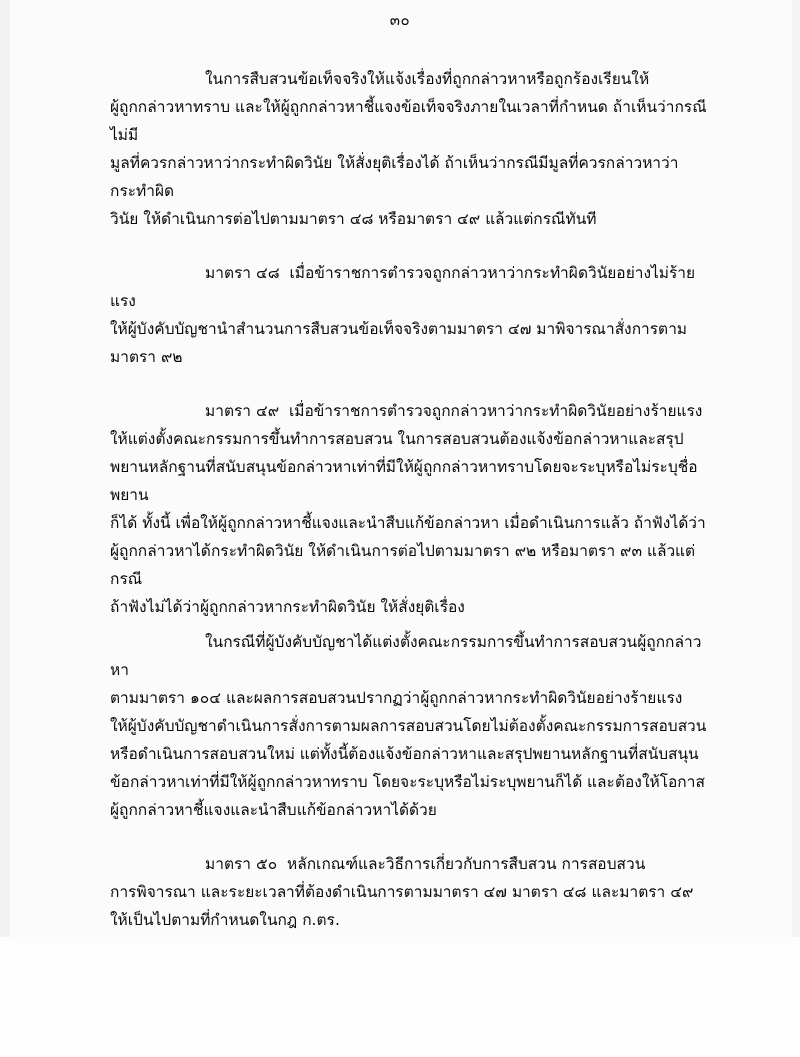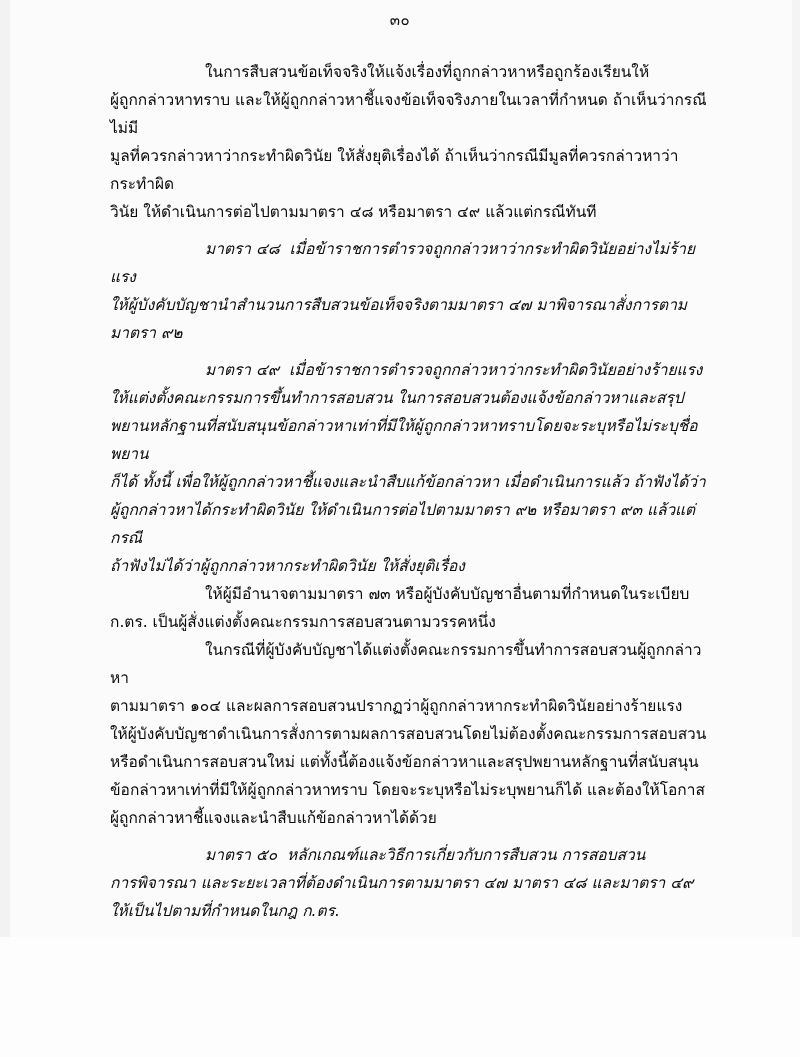--- a/index.html
+++ b/index.html
@@ -35,25 +35,24 @@
     font-size: 15.5px;
     line-height: 28px;
     text-align: left;
     margin: 0;
     white-space: pre-wrap;
   }
   .para.indent {
     text-indent: 95px;
   }
   .gap-large {
-    margin-top: 9px;
-    font-style: italic;
+    margin-top: 26px;
   }
   .gap-none {
-    margin-top: 0;
+    margin-top: 7px;
   }
   .noise-edge-left {
     position: absolute;
     top: 0;
     left: 0;
     width: 10px;
     height: 1057px;
     background: #f2f2f2;
   }
   .noise-edge-right {
@@ -90,22 +89,20 @@
 วินัย ให้ดำเนินการต่อไปตามมาตรา ๔๘ หรือมาตรา ๔๙ แล้วแต่กรณีทันที</p>
     <p class="para indent gap-large">มาตรา ๔๘  เมื่อข้าราชการตำรวจถูกกล่าวหาว่ากระทำผิดวินัยอย่างไม่ร้ายแรง
 ให้ผู้บังคับบัญชานำสำนวนการสืบสวนข้อเท็จจริงตามมาตรา ๔๗ มาพิจารณาสั่งการตาม
 มาตรา ๙๒</p>
     <p class="para indent gap-large">มาตรา ๔๙  เมื่อข้าราชการตำรวจถูกกล่าวหาว่ากระทำผิดวินัยอย่างร้ายแรง
 ให้แต่งตั้งคณะกรรมการขึ้นทำการสอบสวน ในการสอบสวนต้องแจ้งข้อกล่าวหาและสรุป
 พยานหลักฐานที่สนับสนุนข้อกล่าวหาเท่าที่มีให้ผู้ถูกกล่าวหาทราบโดยจะระบุหรือไม่ระบุชื่อพยาน
 ก็ได้ ทั้งนี้ เพื่อให้ผู้ถูกกล่าวหาชี้แจงและนำสืบแก้ข้อกล่าวหา เมื่อดำเนินการแล้ว ถ้าฟังได้ว่า
 ผู้ถูกกล่าวหาได้กระทำผิดวินัย ให้ดำเนินการต่อไปตามมาตรา ๙๒ หรือมาตรา ๙๓ แล้วแต่กรณี
 ถ้าฟังไม่ได้ว่าผู้ถูกกล่าวหากระทำผิดวินัย ให้สั่งยุติเรื่อง</p>
-    <p class="para indent gap-none">ให้ผู้มีอำนาจตามมาตรา ๗๓ หรือผู้บังคับบัญชาอื่นตามที่กำหนดในระเบียบ
-ก.ตร. เป็นผู้สั่งแต่งตั้งคณะกรรมการสอบสวนตามวรรคหนึ่ง</p>
     <p class="para indent gap-none">ในกรณีที่ผู้บังคับบัญชาได้แต่งตั้งคณะกรรมการขึ้นทำการสอบสวนผู้ถูกกล่าวหา
 ตามมาตรา ๑๐๔ และผลการสอบสวนปรากฏว่าผู้ถูกกล่าวหากระทำผิดวินัยอย่างร้ายแรง
 ให้ผู้บังคับบัญชาดำเนินการสั่งการตามผลการสอบสวนโดยไม่ต้องตั้งคณะกรรมการสอบสวน
 หรือดำเนินการสอบสวนใหม่ แต่ทั้งนี้ต้องแจ้งข้อกล่าวหาและสรุปพยานหลักฐานที่สนับสนุน
 ข้อกล่าวหาเท่าที่มีให้ผู้ถูกกล่าวหาทราบ โดยจะระบุหรือไม่ระบุพยานก็ได้ และต้องให้โอกาส
 ผู้ถูกกล่าวหาชี้แจงและนำสืบแก้ข้อกล่าวหาได้ด้วย</p>
     <p class="para indent gap-large">มาตรา ๕๐  หลักเกณฑ์และวิธีการเกี่ยวกับการสืบสวน การสอบสวน
 การพิจารณา และระยะเวลาที่ต้องดำเนินการตามมาตรา ๔๗ มาตรา ๔๘ และมาตรา ๔๙
 ให้เป็นไปตามที่กำหนดในกฎ ก.ตร.</p>
 

